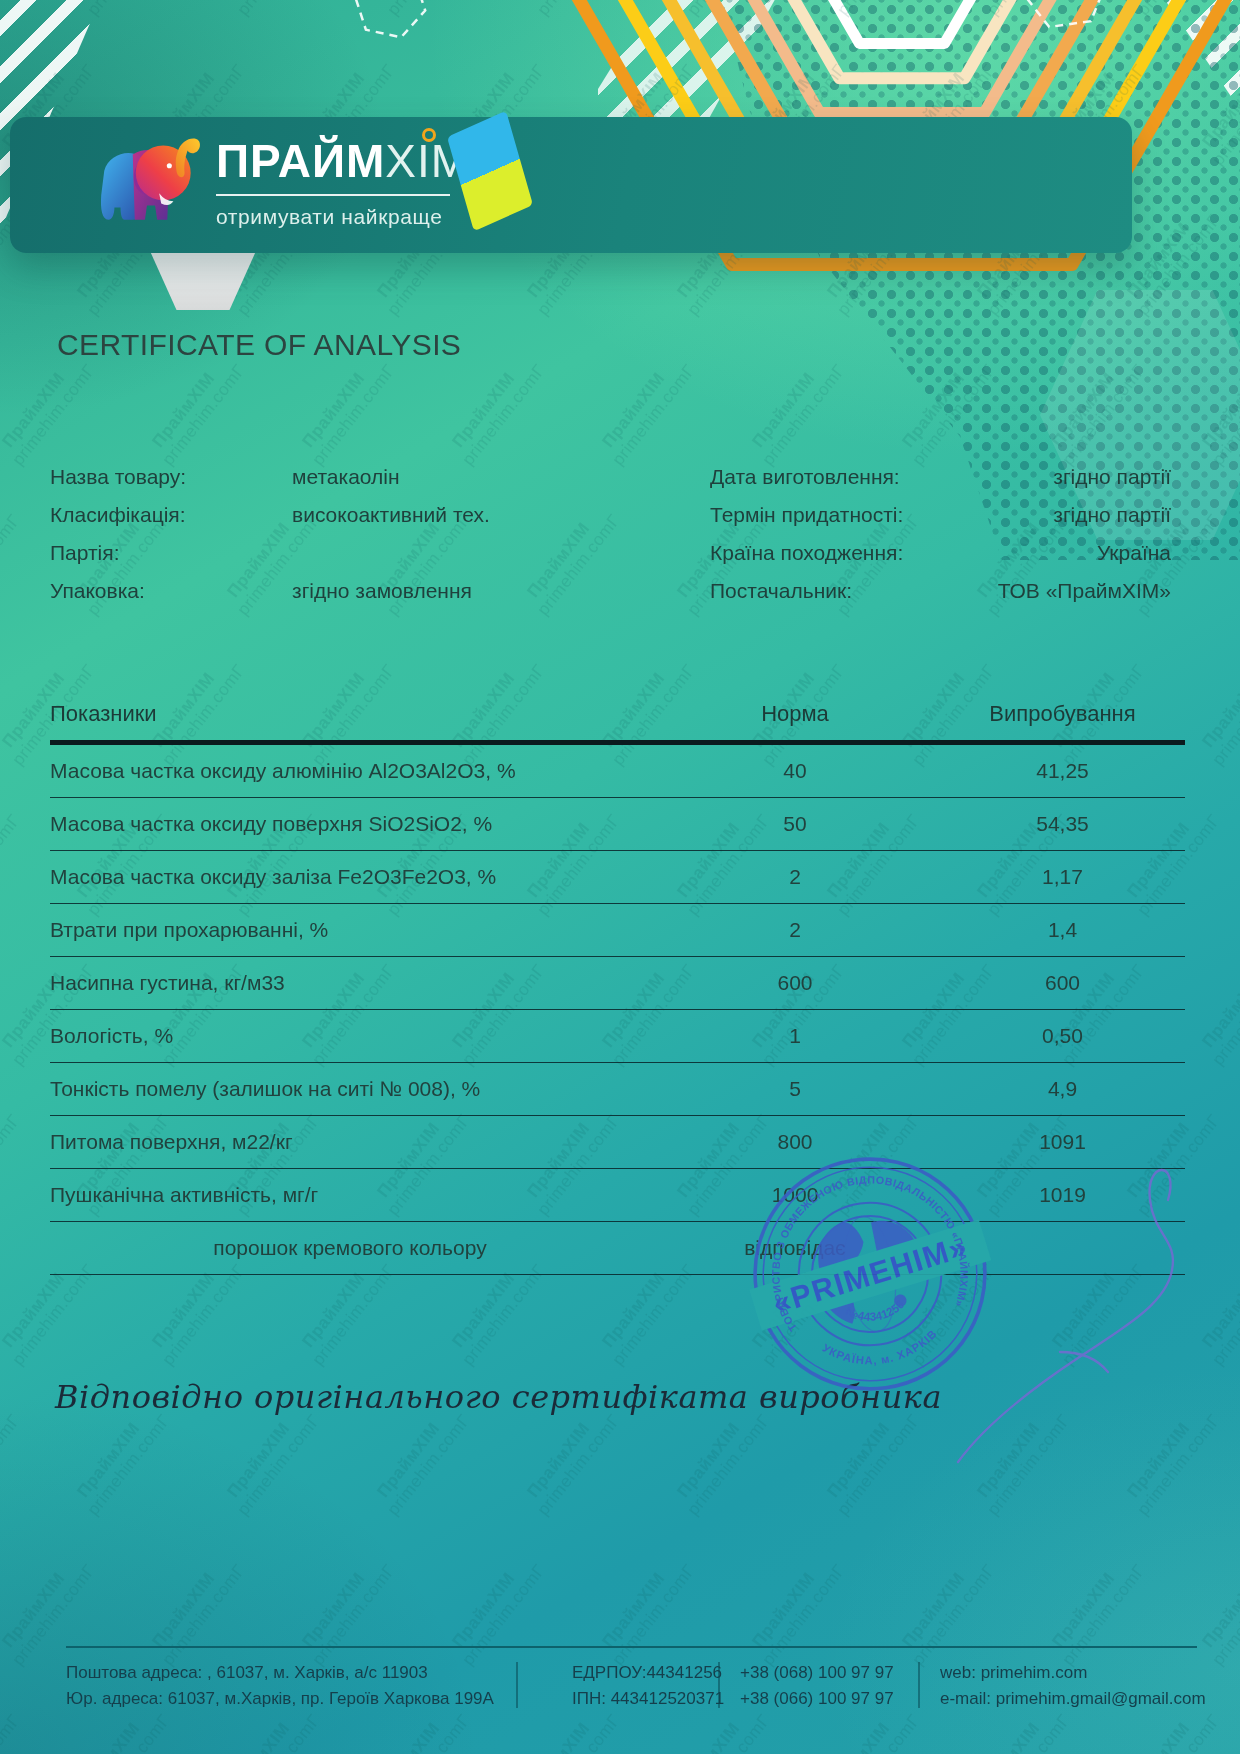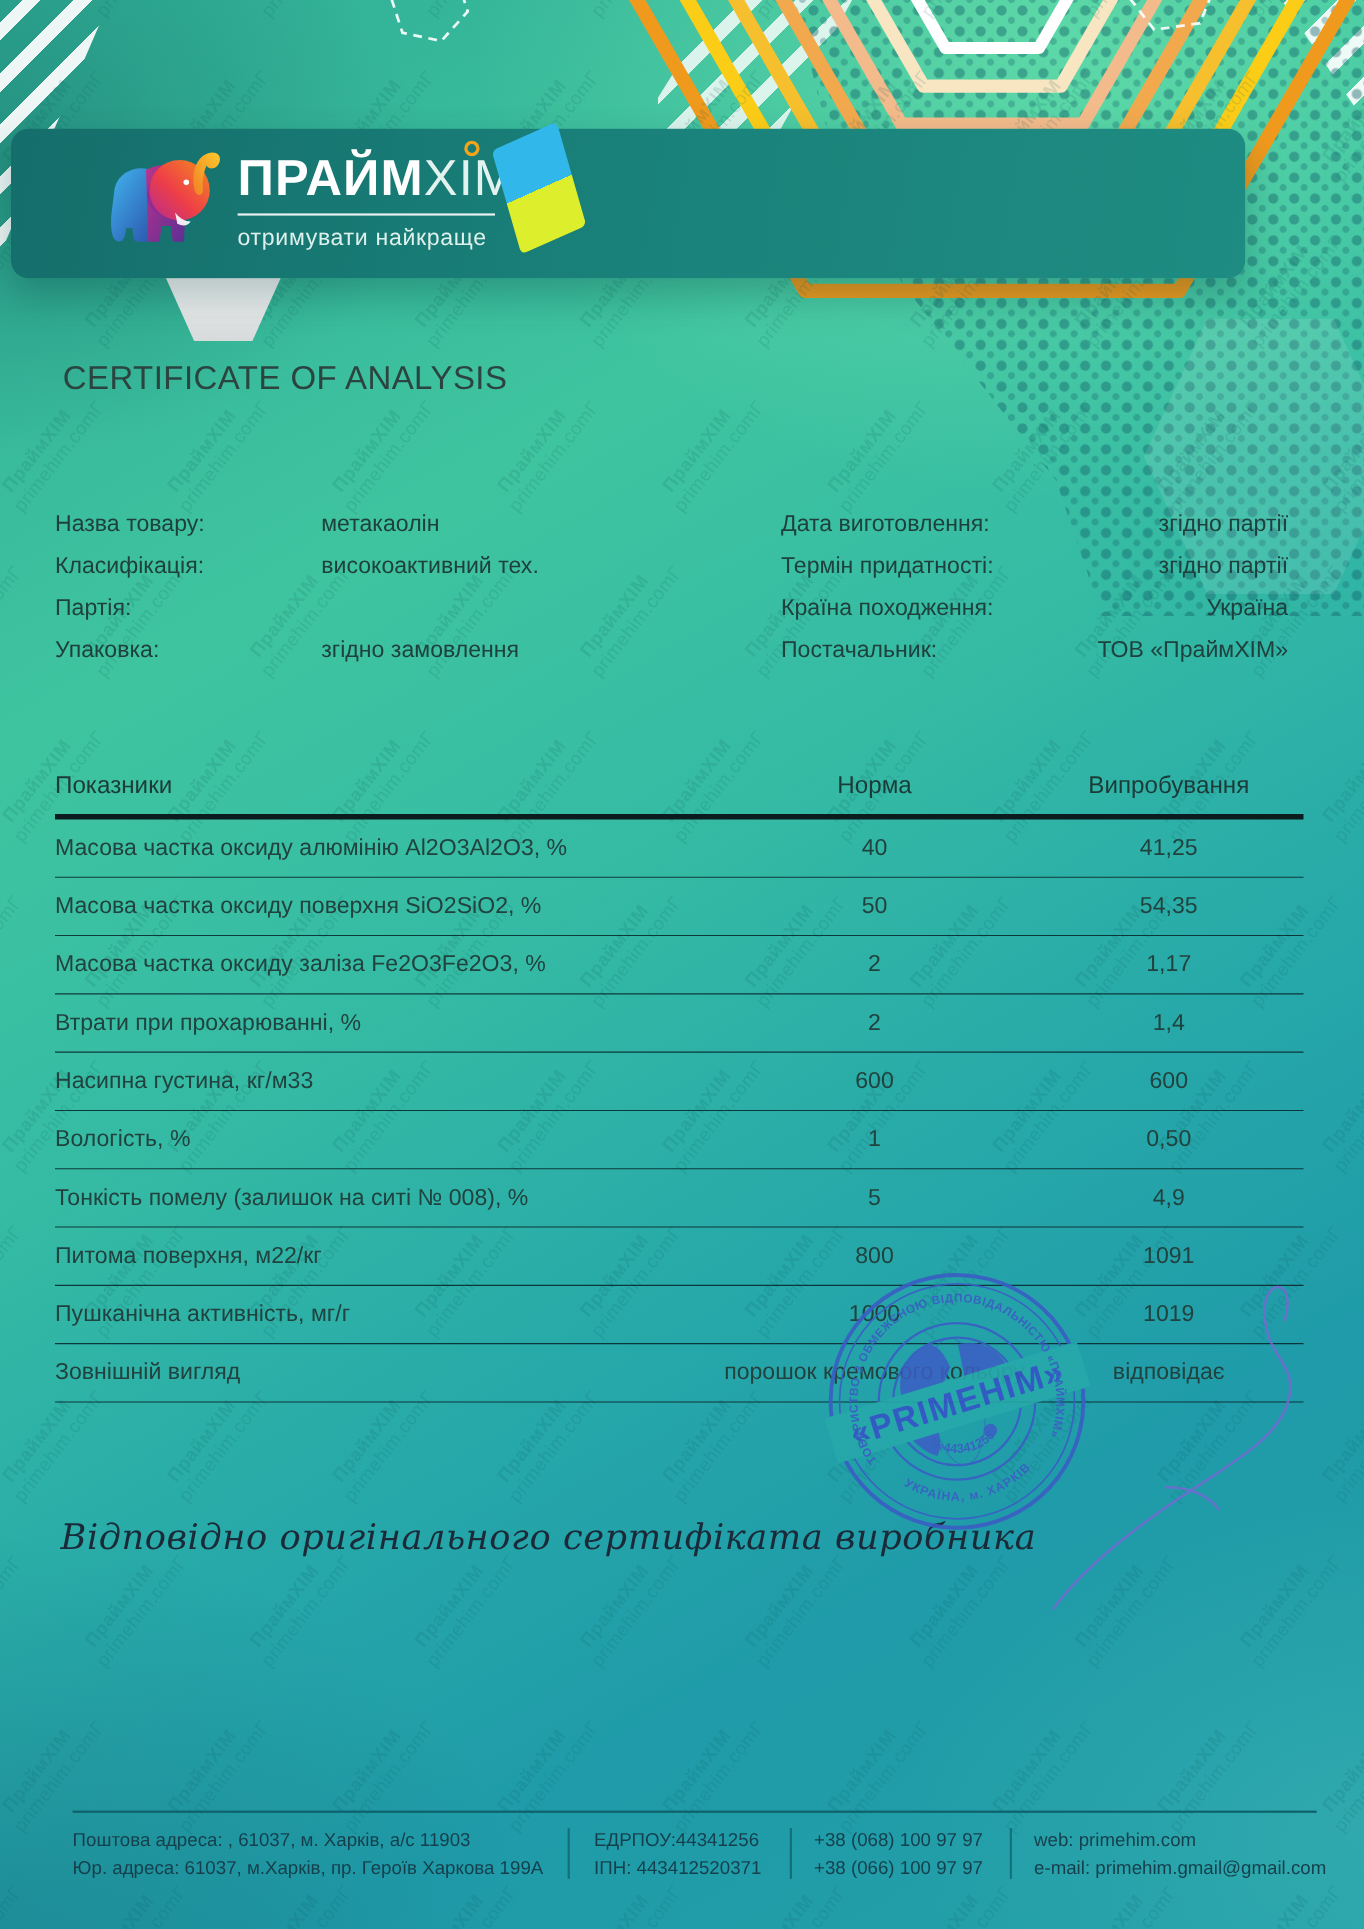--- a/index.html
+++ b/index.html
@@ -722,21 +722,20 @@
           <div class="t-c t-c1">Питома поверхня, м22/кг</div>
           <div class="t-c t-c2">800</div>
           <div class="t-c t-c3">1091</div>
         </div>
         <div class="t-row">
           <div class="t-c t-c1">Пушканічна активність, мг/г</div>
           <div class="t-c t-c2">1000</div>
           <div class="t-c t-c3">1019</div>
         </div>
         <div class="t-row">
-          <div class="t-c t-c1">Зовнішній вигляд</div>
           <div class="t-c t-c2">порошок кремового кольору</div>
           <div class="t-c t-c3">відповідає</div>
         </div>
       </div>
   </div>
 
   <div class="note">Відповідно оригінального сертифіката виробника</div>
 
   <svg class="stamp" viewBox="0 0 240 240">
     <g fill="none" stroke="#3b5ec4">
@@ -778,21 +777,21 @@
     </g>
   </svg>
 
   <div class="footer-rule"></div>
   <div class="footer">
     <div class="f-col" id="f-col1" style="left:66px">
         <div class="f-line">Поштова адреса: , 61037, м. Харків, а/с 11903</div>
         <div class="f-line">Юр. адреса: 61037, м.Харків, пр. Героїв Харкова 199А</div>
       </div>
     <div class="f-div" style="left:516px"></div>
-    <div class="f-col" id="f-col2" style="left:540px">
+    <div class="f-col" id="f-col2" style="left:572px">
         <div class="f-line">ЕДРПОУ:44341256</div>
         <div class="f-line">ІПН: 443412520371</div>
       </div>
     <div class="f-div" style="left:718px"></div>
     <div class="f-col" id="f-col3" style="left:740px">
         <div class="f-line">+38 (068) 100 97 97</div>
         <div class="f-line">+38 (066) 100 97 97</div>
       </div>
     <div class="f-div" style="left:918px"></div>
     <div class="f-col" id="f-col4" style="left:940px">

